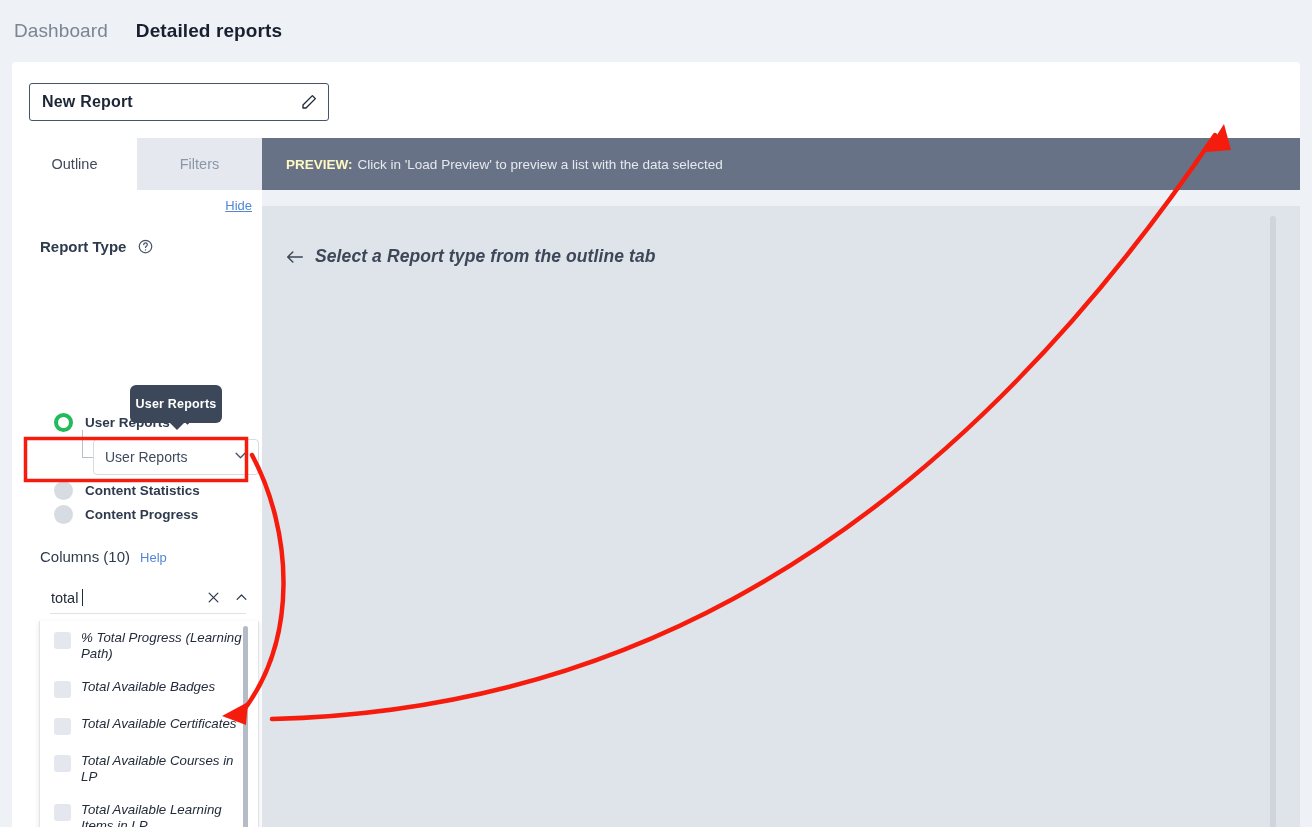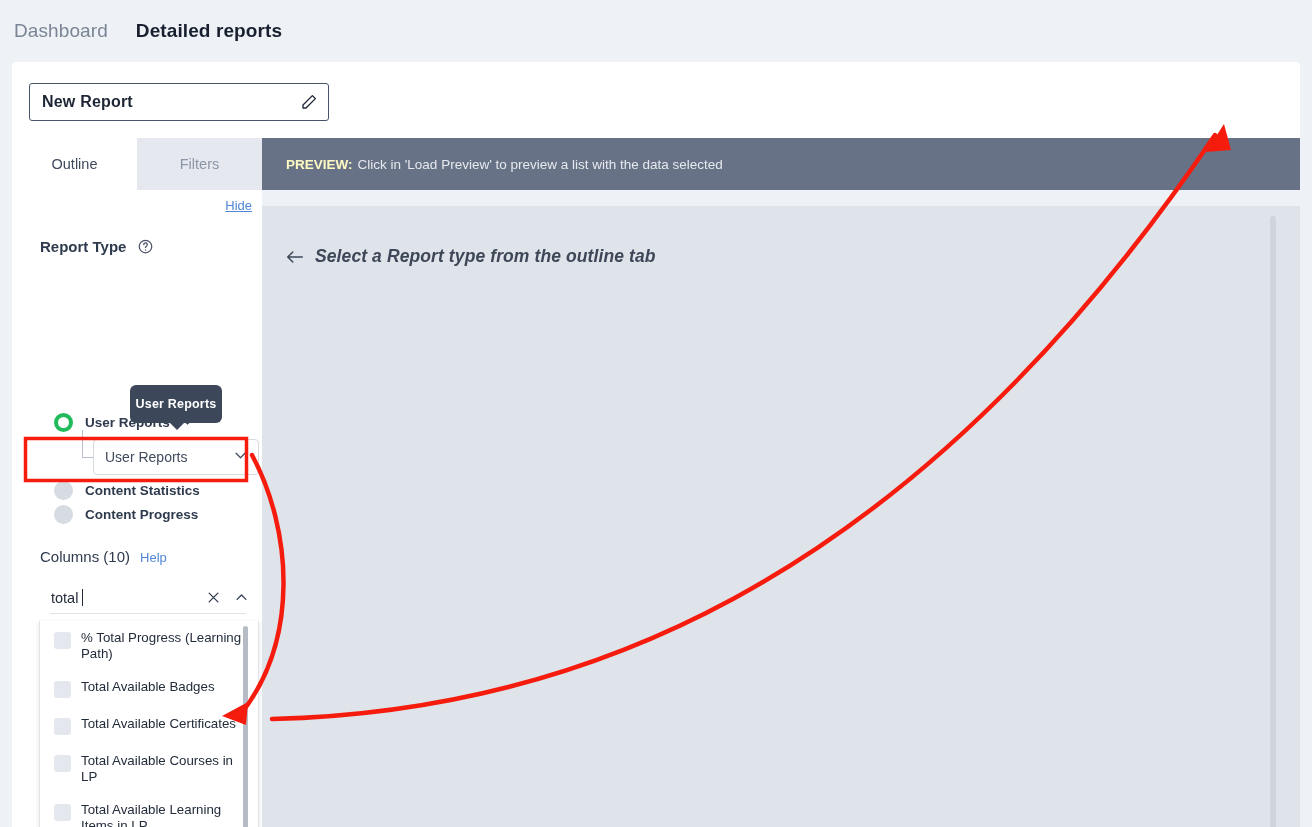--- a/index.html
+++ b/index.html
@@ -128,21 +128,21 @@
   }
 
   #dropdown {
     position: absolute; left: 27px; top: 483px; width: 220px; height: 320px;
     background: #fff; border: 1px solid #e1e5ea; border-top: none;
     border-radius: 0 0 3px 3px; overflow: hidden;
     box-shadow: 0 2px 5px rgba(30,40,60,.12);
   }
   .opt {
     display: flex; align-items: flex-start; gap: 10px;
-    padding: 9px 12px 9px 14px; cursor: pointer; min-height: 36px;
+    padding: 9px 12px 9px 14px; cursor: pointer; min-height: 36px; font-style: italic;
   }
   .cbx {
     width: 17px; height: 17px; border-radius: 3px; background: #e4e7ed;
     flex: 0 0 auto; margin-top: 2px;
   }
   .opt-label {
     font-size: 13.3px; color: #232c3b; line-height: 15.5px; letter-spacing: 0;
   }
   #dd-scroll-track {
     position: absolute; right: 10px; top: 5px; width: 5px; height: 310px;

